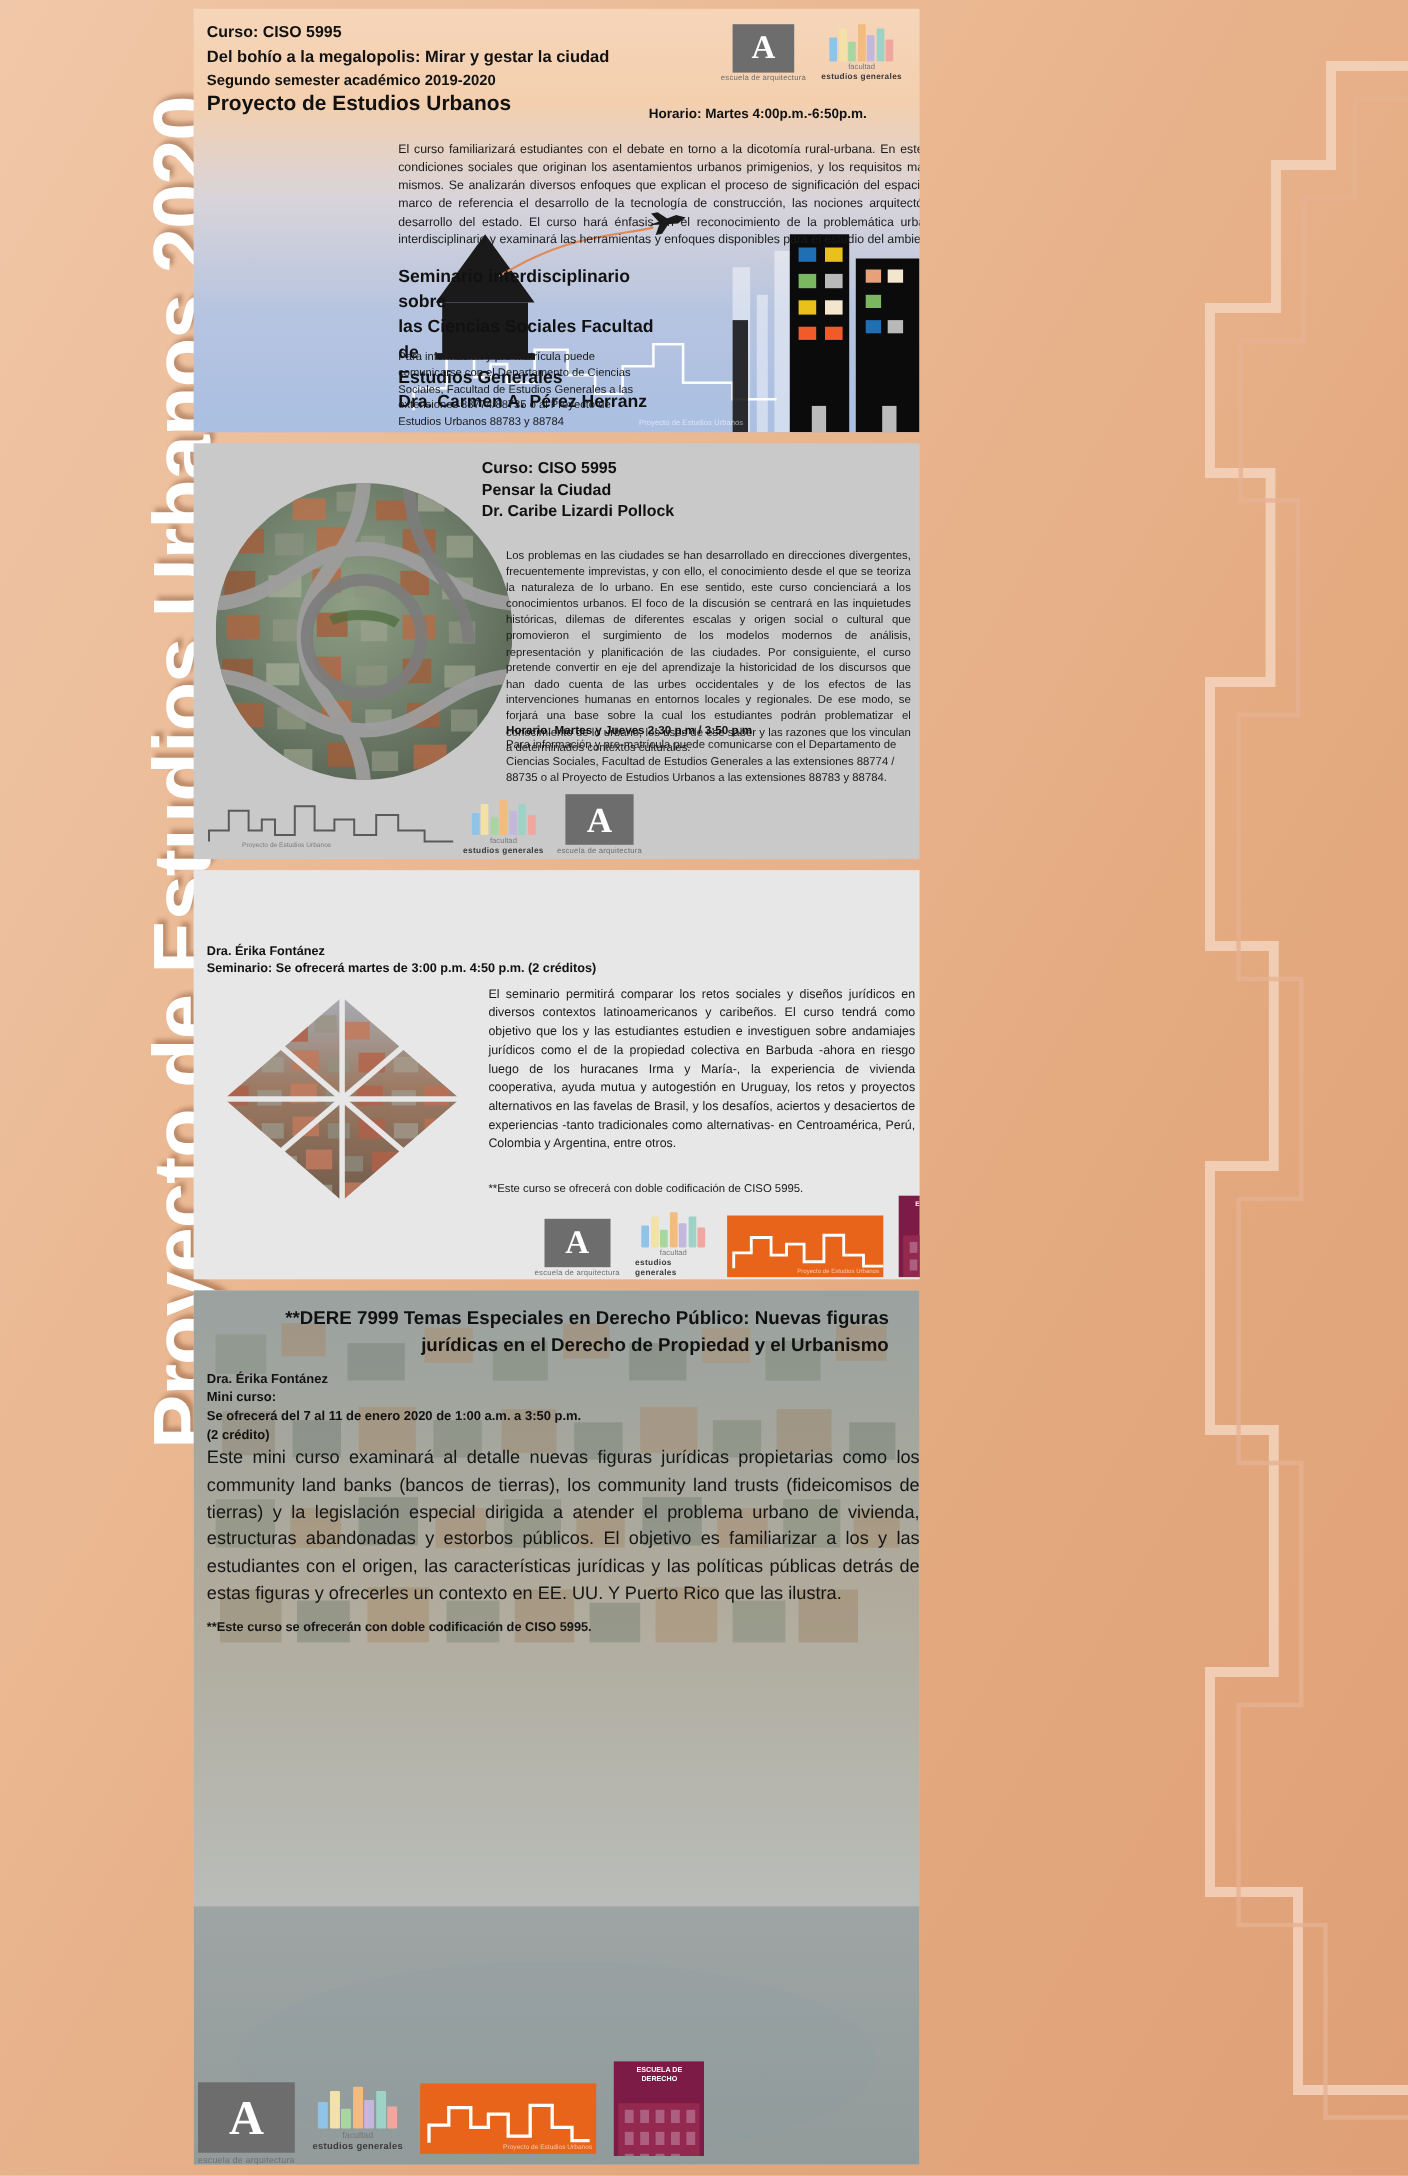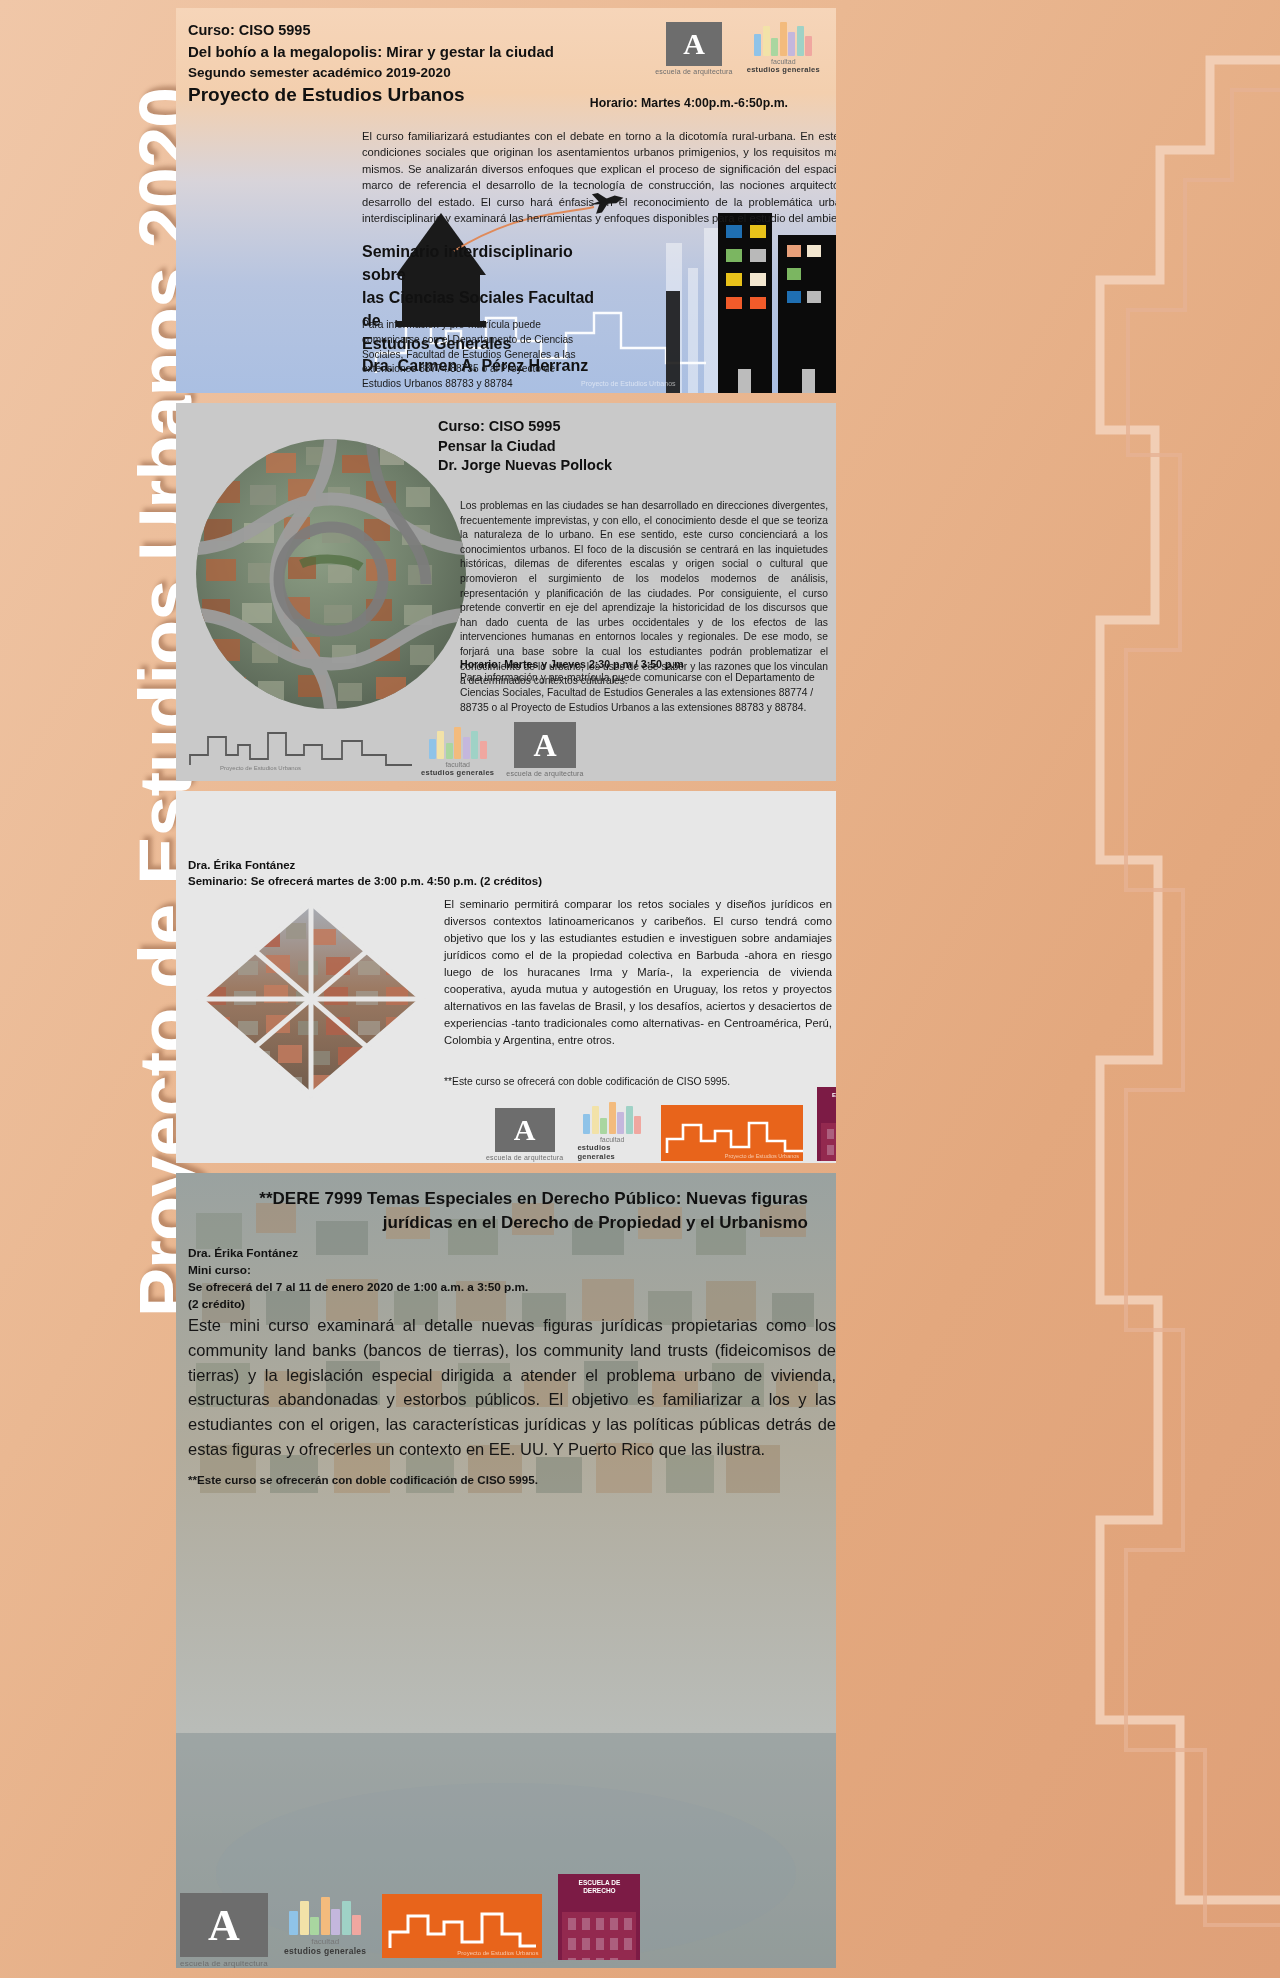--- a/index.html
+++ b/index.html
@@ -277,21 +277,21 @@
       </g>
       <g fill="none" stroke="#4d6b3c" stroke-width="9" opacity=".7">
         <path d="M105 125 C 120 118 150 118 165 128"></path>
       </g>
     </svg>
   </div>
 
   <div class="c2head">
     <div>Curso: CISO 5995</div>
     <div>Pensar la Ciudad</div>
-    <div>Dr. Jorge Nuevas Pollock</div>
+    <div>Dr. Caribe Lizardi Pollock</div>
   </div>
   <div class="body">Los problemas en las ciudades se han desarrollado en direcciones divergentes, frecuentemente imprevistas, y con ello, el conocimiento desde el que se teoriza la naturaleza de lo urbano. En ese sentido, este curso concienciará a los conocimientos urbanos. El foco de la discusión se centrará en las inquietudes históricas, dilemas de diferentes escalas y origen social o cultural que promovieron el surgimiento de los modelos modernos de análisis, representación y planificación de las ciudades. Por consiguiente, el curso pretende convertir en eje del aprendizaje la historicidad de los discursos que han dado cuenta de las urbes occidentales y de los efectos de las intervenciones humanas en entornos locales y regionales. De ese modo, se forjará una base sobre la cual los estudiantes podrán problematizar el conocimiento de lo urbano, los usos de ese saber y las razones que los vinculan a determinados contextos culturales.</div>
   <div class="horario">Horario: Martes y Jueves 2:30 p.m / 3:50 p.m</div>
   <div class="contact">Para información y pre-matrícula puede comunicarse con el Departamento de Ciencias Sociales, Facultad de Estudios Generales a las extensiones 88774 / 88735 o al Proyecto de Estudios Urbanos a las extensiones 88783 y 88784.</div>
 
   <svg class="skl" viewBox="0 0 230 56">
     <polyline points="4,50 4,40 22,40 22,22 40,22 40,40 52,40 52,30 64,30 64,44 82,44 82,18 100,18 100,40 118,40 118,30 136,30 136,44 156,44 156,26 176,26 176,40 200,40 200,50 226,50" fill="none" stroke="#5a5a5a" stroke-width="1.8"></polyline>
     <text x="34" y="55" fill="#7d7d7d" font-size="6" font-family="Liberation Sans, sans-serif">Proyecto de Estudios Urbanos</text>
   </svg>
 

